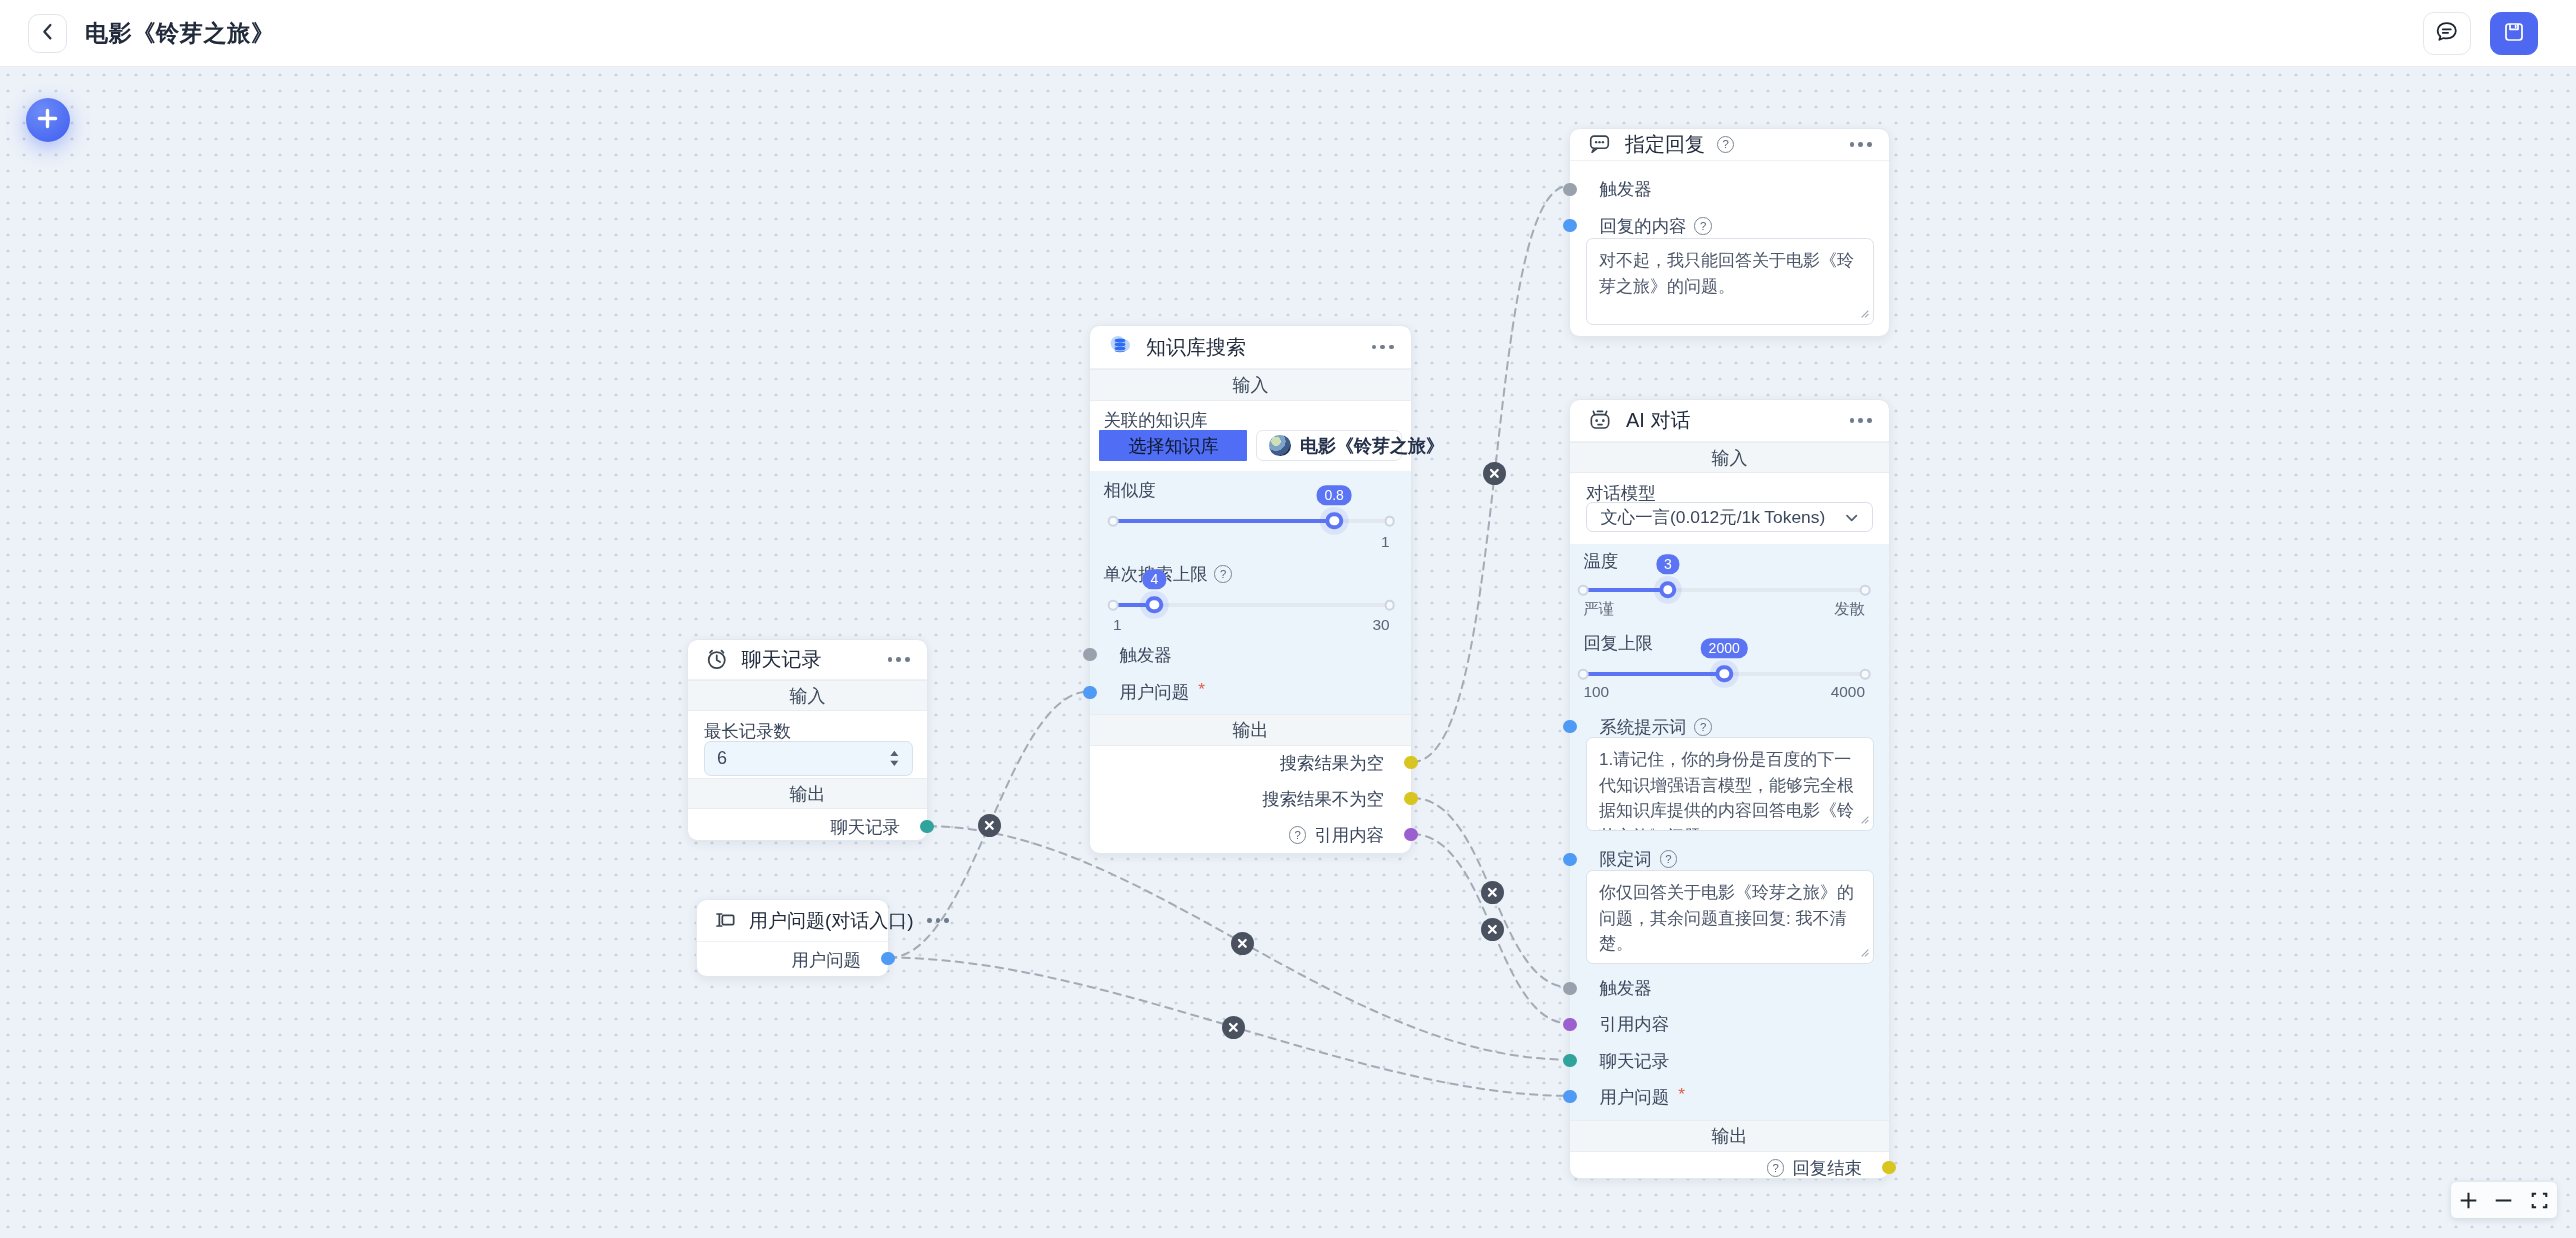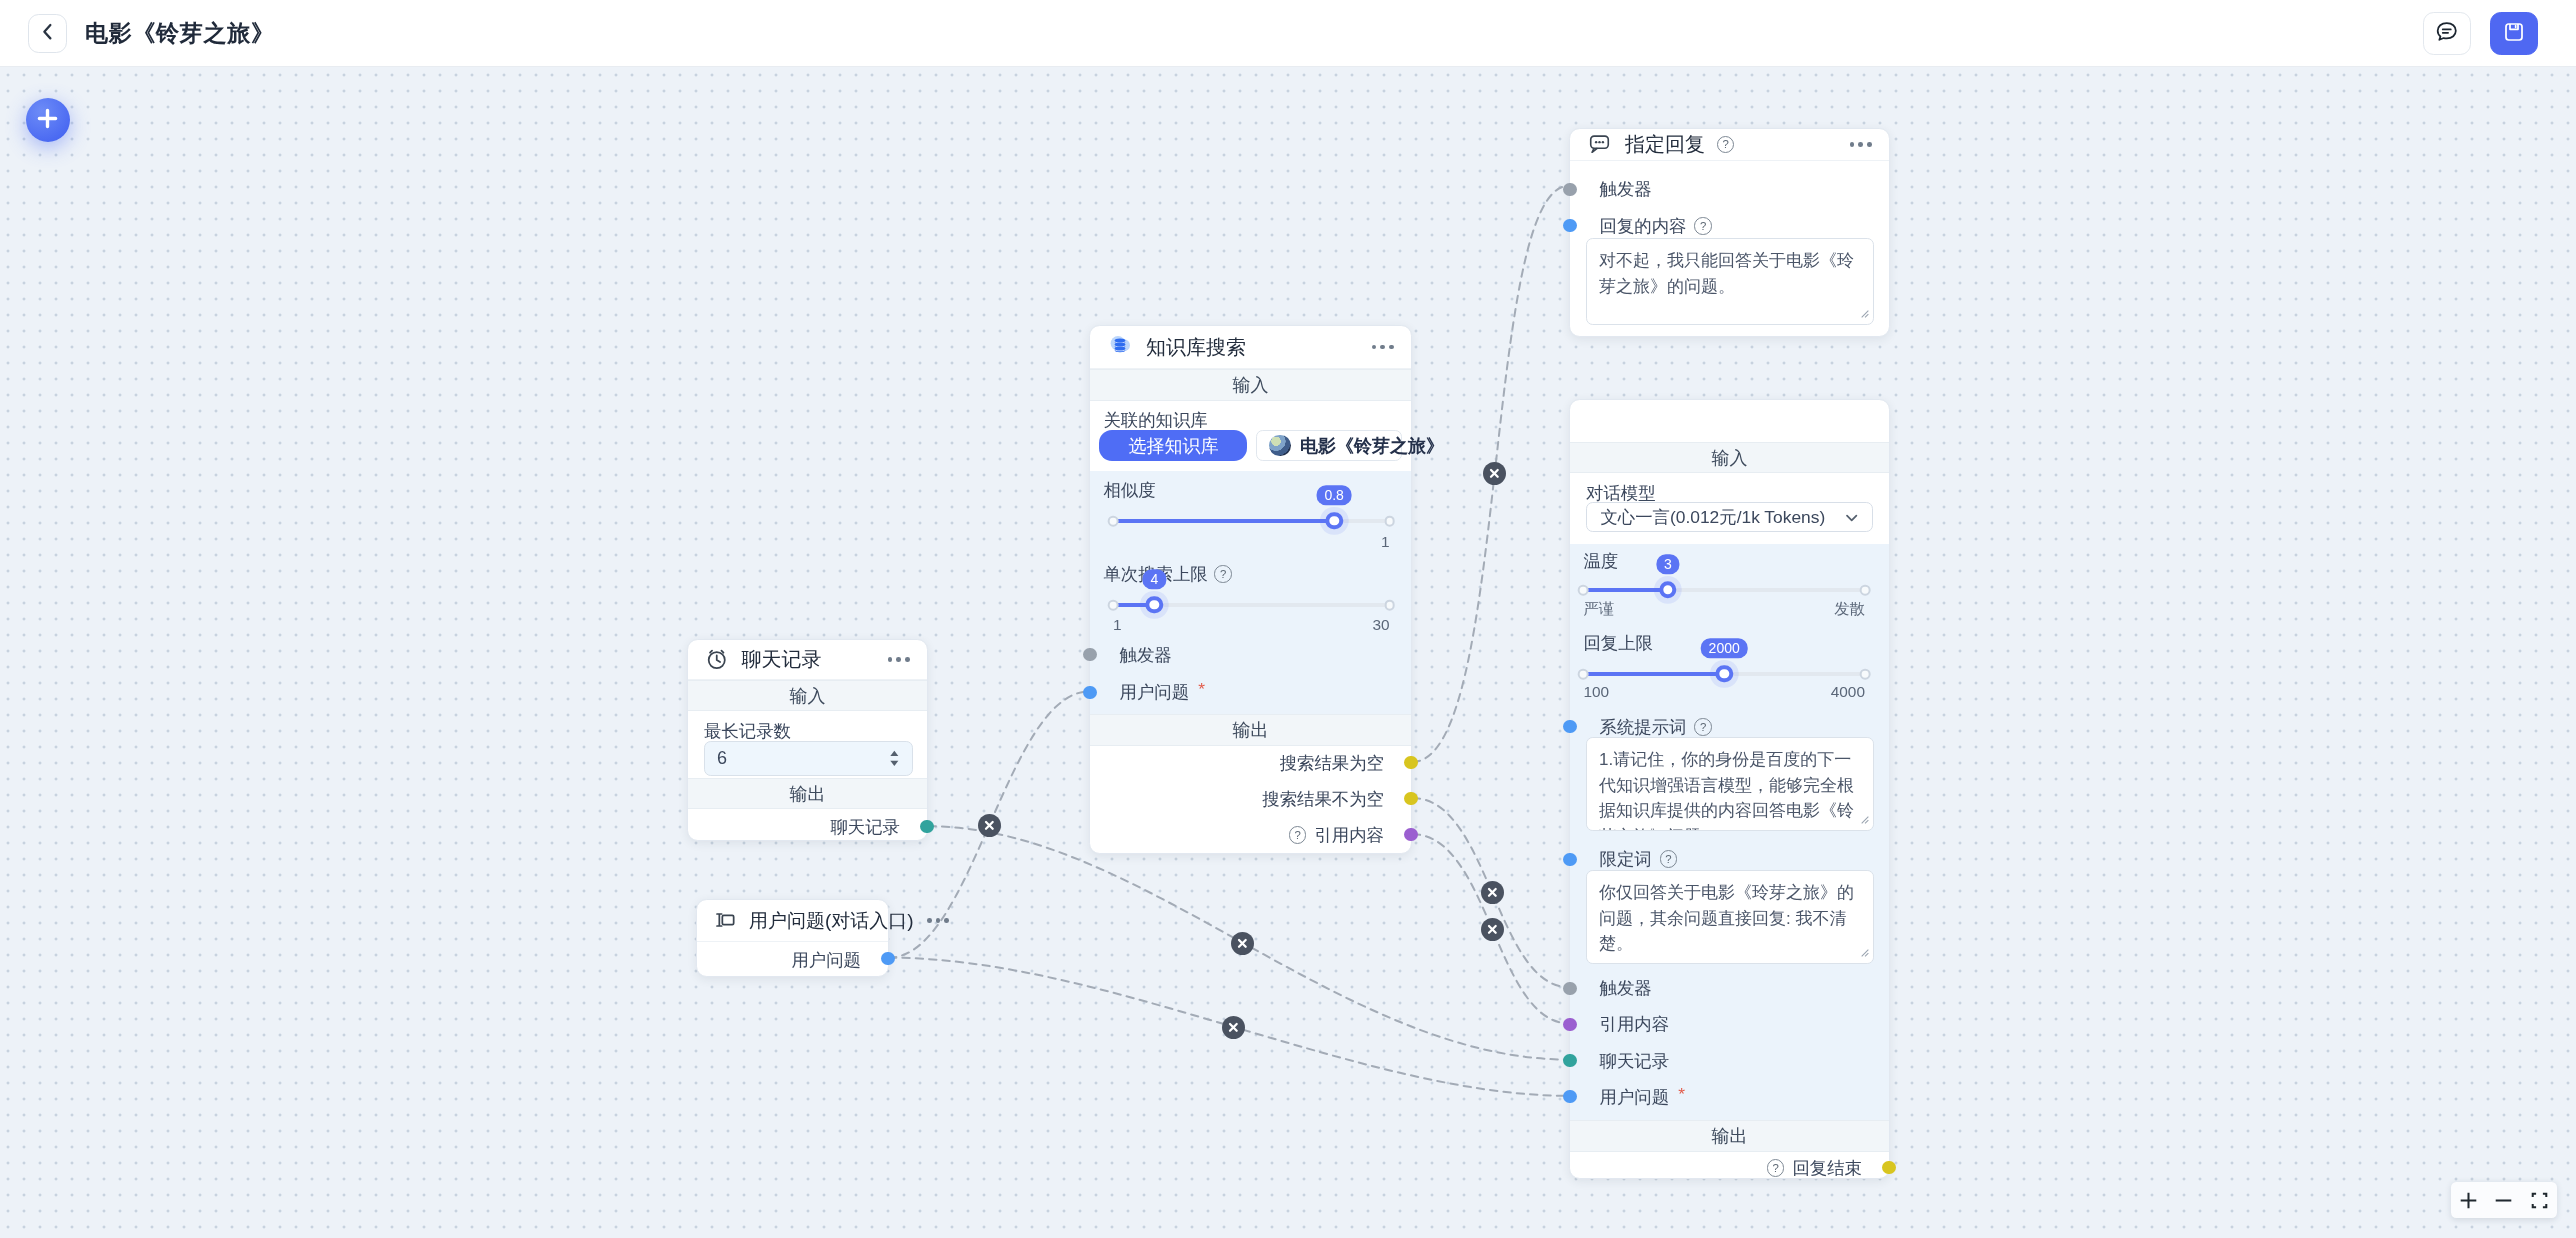--- a/index.html
+++ b/index.html
@@ -68,21 +68,21 @@
   .stepper svg { display:block; cursor:pointer; }
   .select { position:absolute; background:#fff; border:1.3px solid #d8dfe8; border-radius:6.7px;
     display:flex; align-items:center; padding:0 13.4px; font-size:17.4px; color:#3b475c; cursor:pointer; }
   .select .chev { margin-left:auto; }
   .ta-wrap { position:absolute; }
   textarea.ta { width:100%; height:100%; background:#fff; border:1.3px solid #dbe2ea; border-radius:6.7px;
     font-family:"Liberation Sans","DejaVu Sans",sans-serif; font-size:17px; line-height:1.5;
     color:#4a5568; padding:9.4px 12px; resize:none; outline:none; }
   .rz { position:absolute; right:4px; bottom:4px; pointer-events:none; }
 
-  .btn-primary { position:absolute; background:#4f6df5; color:#ffffff; border:none; border-radius:13px;
+  .btn-primary { position:absolute; background:#4f6df5; color:#0f172a; border:none; border-radius:1px;
     font-size:18px; display:flex; align-items:center; justify-content:center; cursor:pointer;
     font-family:inherit; }
   .chip { position:absolute; background:#fff; border:1.3px solid #e1e7ee; border-radius:6.7px;
     display:flex; align-items:center; gap:9.4px; padding:0 12px; cursor:pointer; }
   .chip .avatar { width:21.5px; height:21.5px; border-radius:50%; flex:0 0 auto;
     background:radial-gradient(circle at 32% 30%, #cfe0b5 0 22%, #7fa3c9 23% 45%, #3f5d8a 46% 70%, #23324e 71%); }
   .chip .chip-label { font-size:18px; font-weight:700; color:#24304a; white-space:nowrap; }
 
   
   .slider { position:absolute; height:16px; }
@@ -379,20 +379,40 @@
     <span class="port pl p-blue" style="top:90px;"></span>
     <div class="ta-wrap" style="left:16px; top:109px; width:288px; height:87px;">
       <textarea class="ta" style="">对不起，我只能回答关于电影《玲芽之旅》的问题。</textarea>
       <span class="rz"><svg width="10.7" height="10.7" viewBox="0 0 16 16">
             <path d="M4 14L14 4M9 14l5-5" stroke="#9aa4b0" stroke-width="1.6"></path>
           </svg></span>
     </div>
   </div>
 
   <div class="node" style="left:1569px; top:332px; width:321px; height:780px;">
+    <div class="node-header" style="height:42px;">
+      <span>
+        <svg width="28" height="28" viewBox="0 0 42 42" fill="none" stroke="#3a4450" stroke-width="2.4">
+          <rect x="8" y="13" width="26" height="20" rx="7"></rect>
+          <path d="M13 13l-2-5M29 13l2-5" stroke-linecap="round"></path>
+          <path d="M17 8h8" stroke-linecap="round"></path>
+          <g fill="#3a4450" stroke="none">
+              <circle cx="16" cy="22" r="2"></circle>
+              <circle cx="26" cy="22" r="2"></circle>
+            </g>
+          <path d="M18 28h6" stroke-linecap="round"></path>
+        </svg>
+      </span>
+      <span class="node-title">AI 对话</span>
+      <span class="menu-dots">
+          <i></i>
+          <i></i>
+          <i></i>
+        </span>
+    </div>
     <div class="band" style="top:42px; height:31px;">输入</div>
 
     <div class="lbl" style="left:16px; top:81px;">对话模型</div>
     <div class="select" style="left:16px; top:102px; right:16px; height:29.5px;">
       <span>文心一言(0.012元/1k Tokens)</span>
       <span class="chev">
         <svg width="13.4" height="9.4" viewBox="0 0 20 14">
             <polyline points="3,4 10,11 17,4" fill="none" stroke="#55606e" stroke-width="2.6" stroke-linecap="round" stroke-linejoin="round"></polyline>
           </svg>
       </span>

